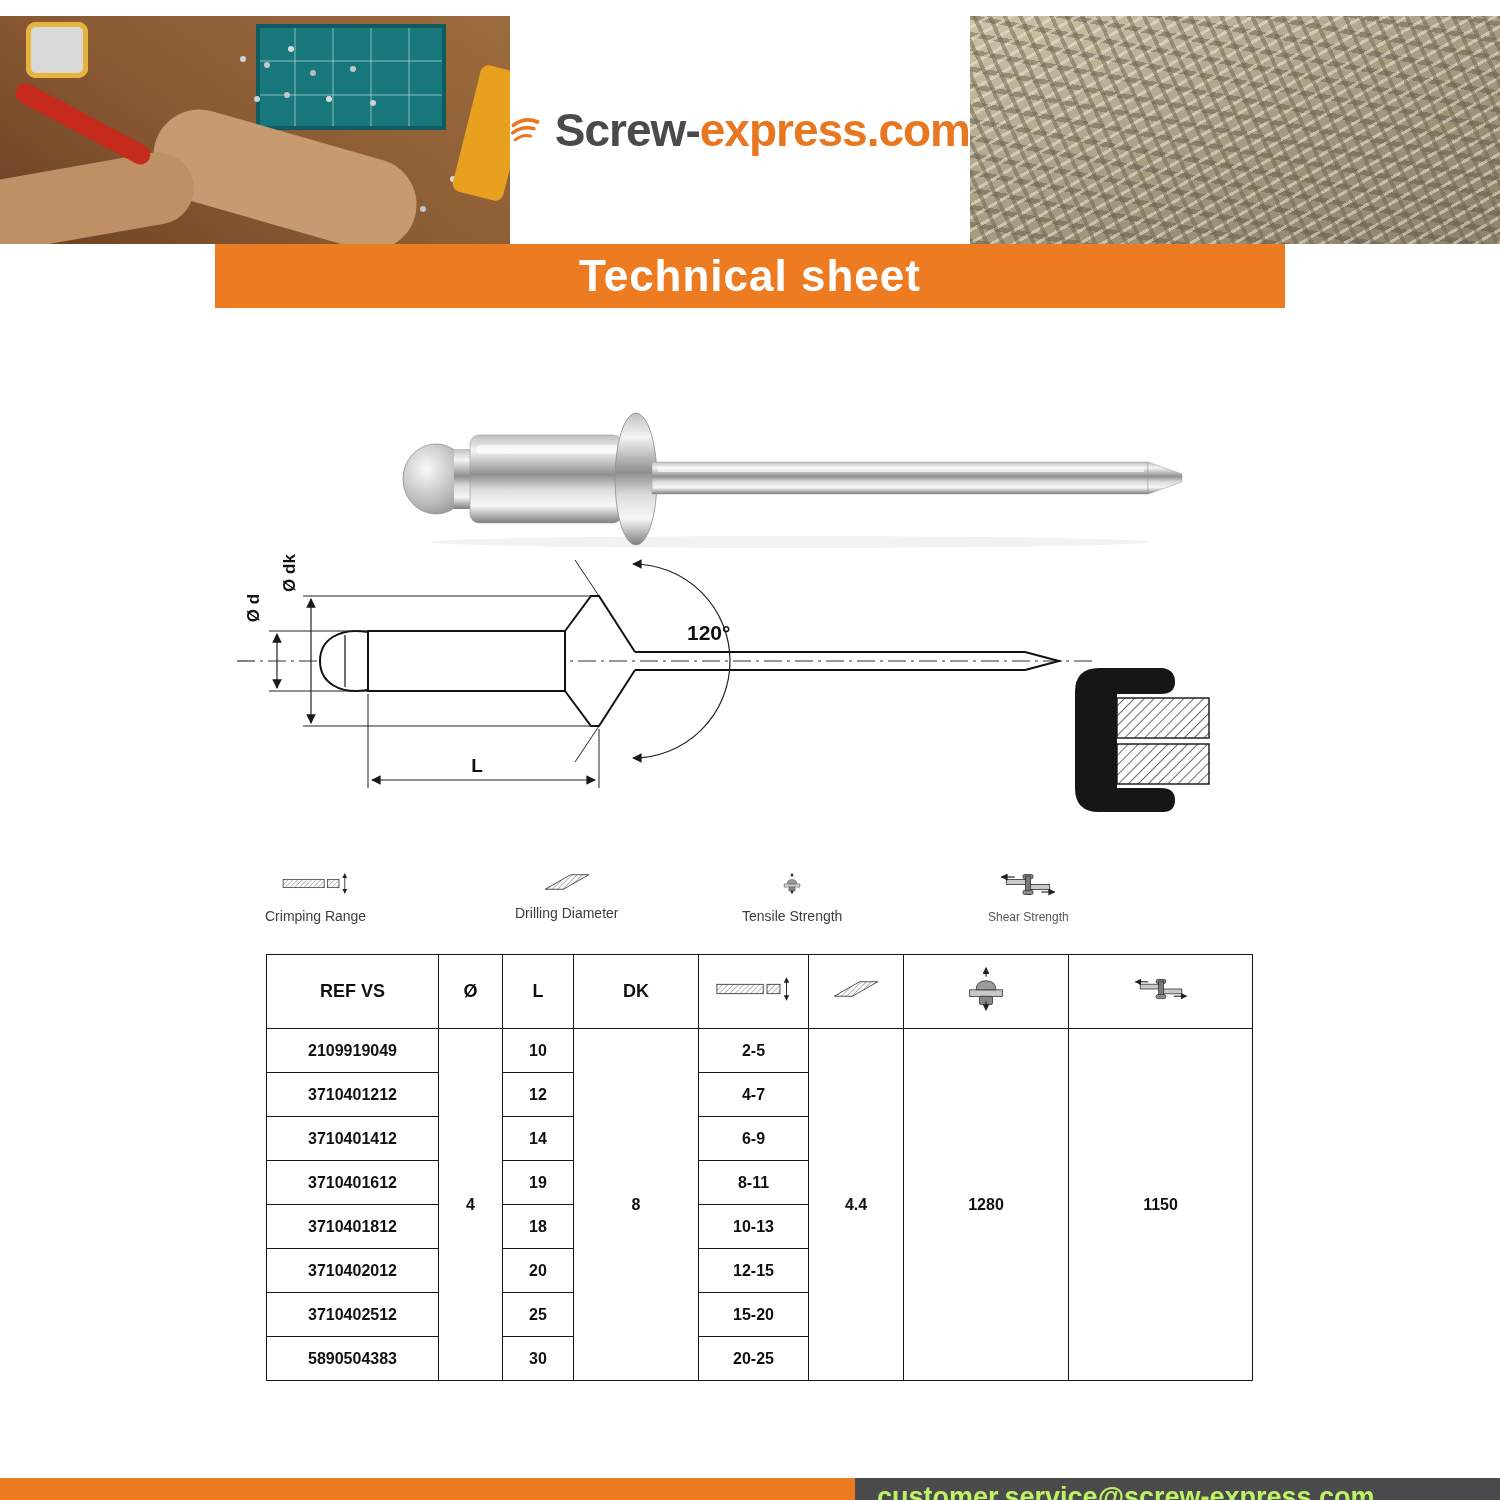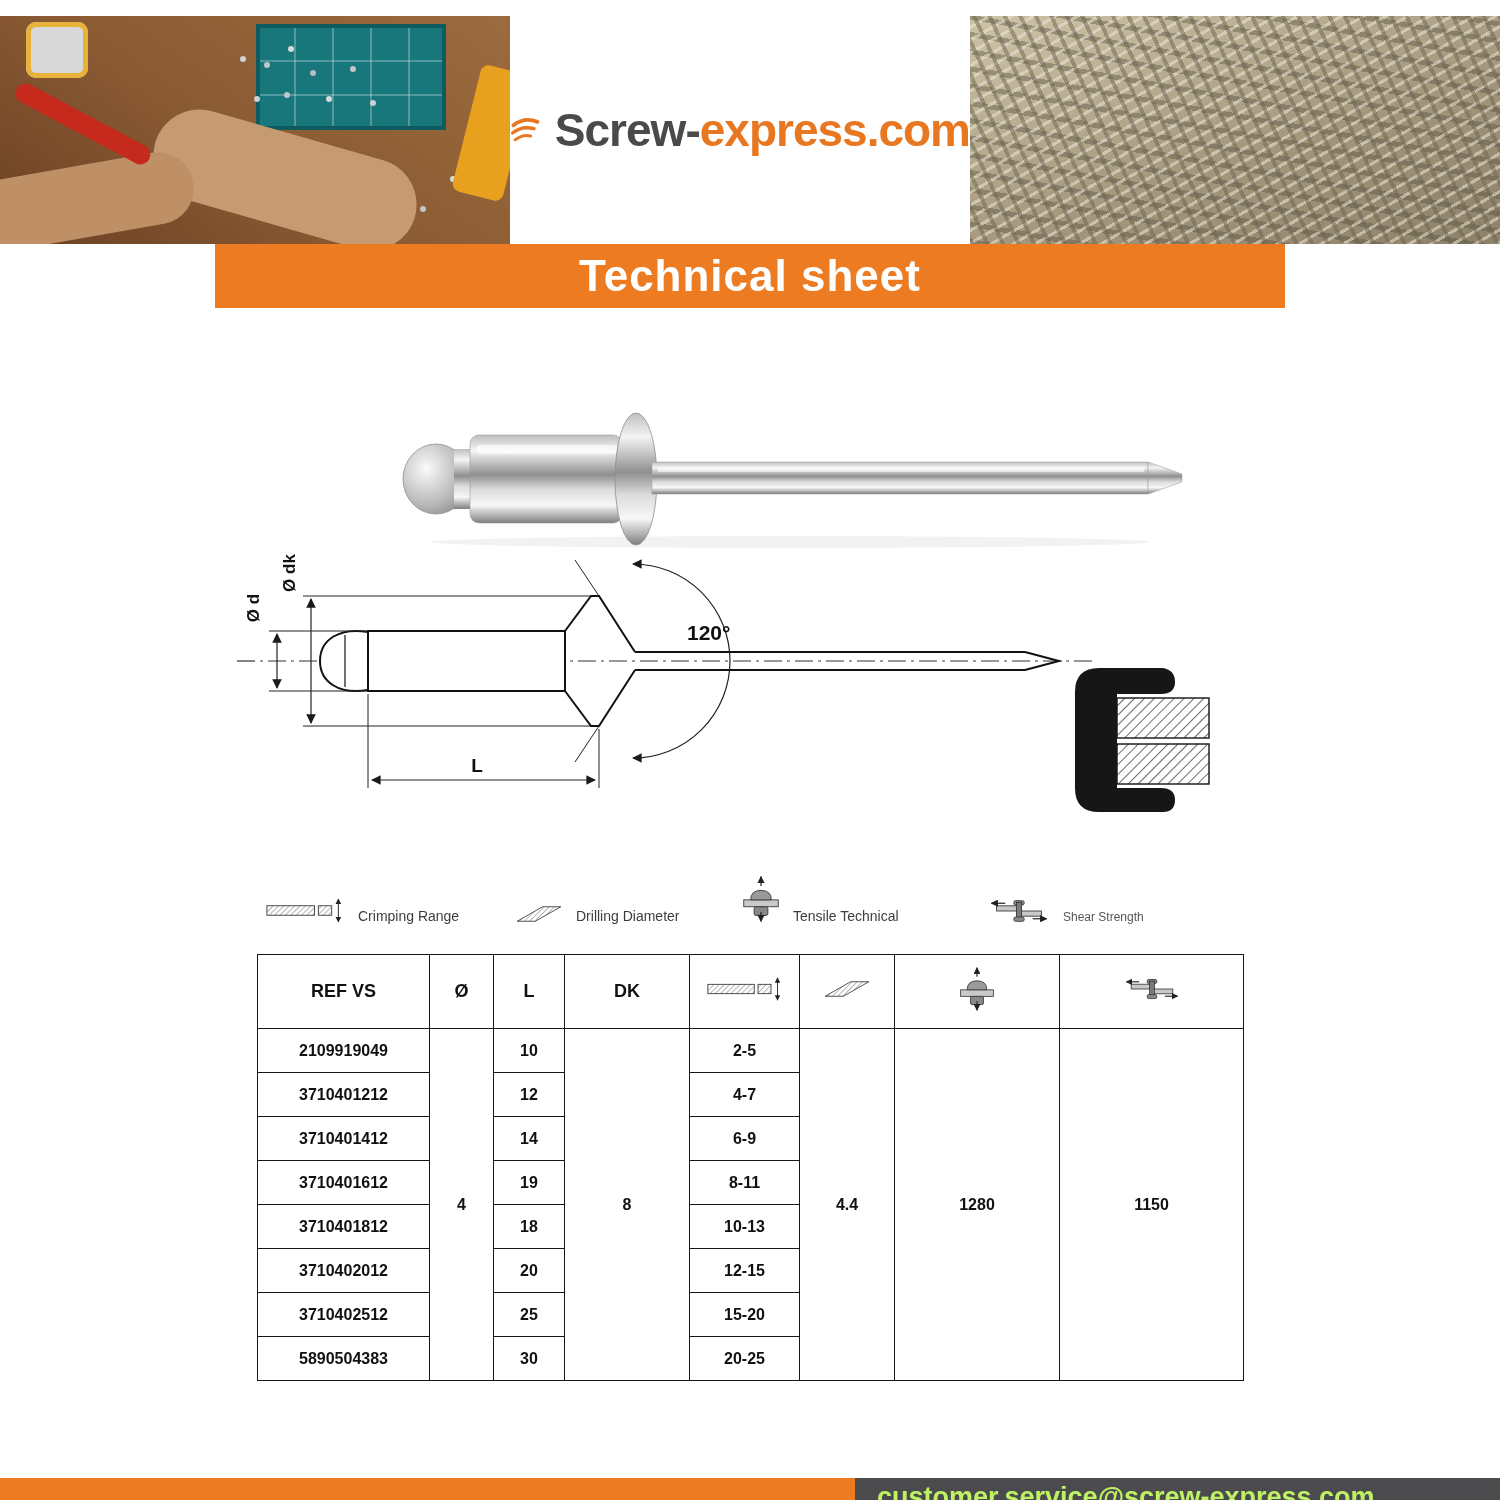--- a/index.html
+++ b/index.html
@@ -44,25 +44,25 @@
   
   .product-title { position:absolute; top:332px; left:0; width:1500px; text-align:center;
     color:#ed7b21; font-size:15px; font-weight:bold; letter-spacing:.6px; }
 
   
   .product-photo { position:absolute; left:390px; top:385px; width:800px; height:150px; }
   .drawing { position:absolute; left:225px; top:532px; width:1055px; height:295px; }
 
   
   .legend { position:absolute; left:0; top:856px; width:1500px; height:52px; }
-  .legend-item { position:absolute; display:flex; align-items:flex-end; gap:13px; height:52px; }
+  .legend-item { position:absolute; display:flex; align-items:center; gap:13px; height:52px;flex-direction:column; }
   .legend-label { font-size:14px; color:#3d3d40; font-weight:500; white-space:nowrap; }
 
   
-  .spec-table { position:absolute; left:257px; top:938px; width:986px; border-collapse:collapse; table-layout:fixed; }
+  .spec-table { position:absolute; left:266px; top:938px; width:986px; border-collapse:collapse; table-layout:fixed; }
   .spec-table th, .spec-table td { border:1.5px solid #161616; text-align:center; vertical-align:middle;
     color:#111; background:#fff; }
   .spec-table th { height:74px; font-size:18px; font-weight:bold; }
   .spec-table td { height:44px; font-size:16px; font-weight:bold; }
 
   
   .footer { position:absolute; left:0; top:1462px; width:1500px; height:38px; display:flex; }
   .footer-orange { width:57%; background:#ed7b21; }
   .footer-dark { flex:1; background:#4b4b4d; display:flex; align-items:center; padding-left:22px; }
   .footer-dark a { color:#bef264; font-size:27px; font-weight:bold; text-decoration:none; }
@@ -218,21 +218,21 @@
     <div class="legend-item" style="left:515px">
       <svg width="48" height="20">
           <use href="#icon-drill"></use>
         </svg>
       <span class="legend-label">Drilling Diameter</span>
     </div>
     <div class="legend-item" style="left:742px">
       <svg width="38" height="50">
           <use href="#icon-tensile"></use>
         </svg>
-      <span class="legend-label">Tensile Technical</span>
+      <span class="legend-label">Tensile Strength</span>
     </div>
     <div class="legend-item" style="left:988px">
       <svg width="62" height="26">
           <use href="#icon-shear"></use>
         </svg>
       <span class="legend-label" style="font-size:12px;color:#55565a">Shear Strength</span>
     </div>
   </div>
 
   <table class="spec-table">

